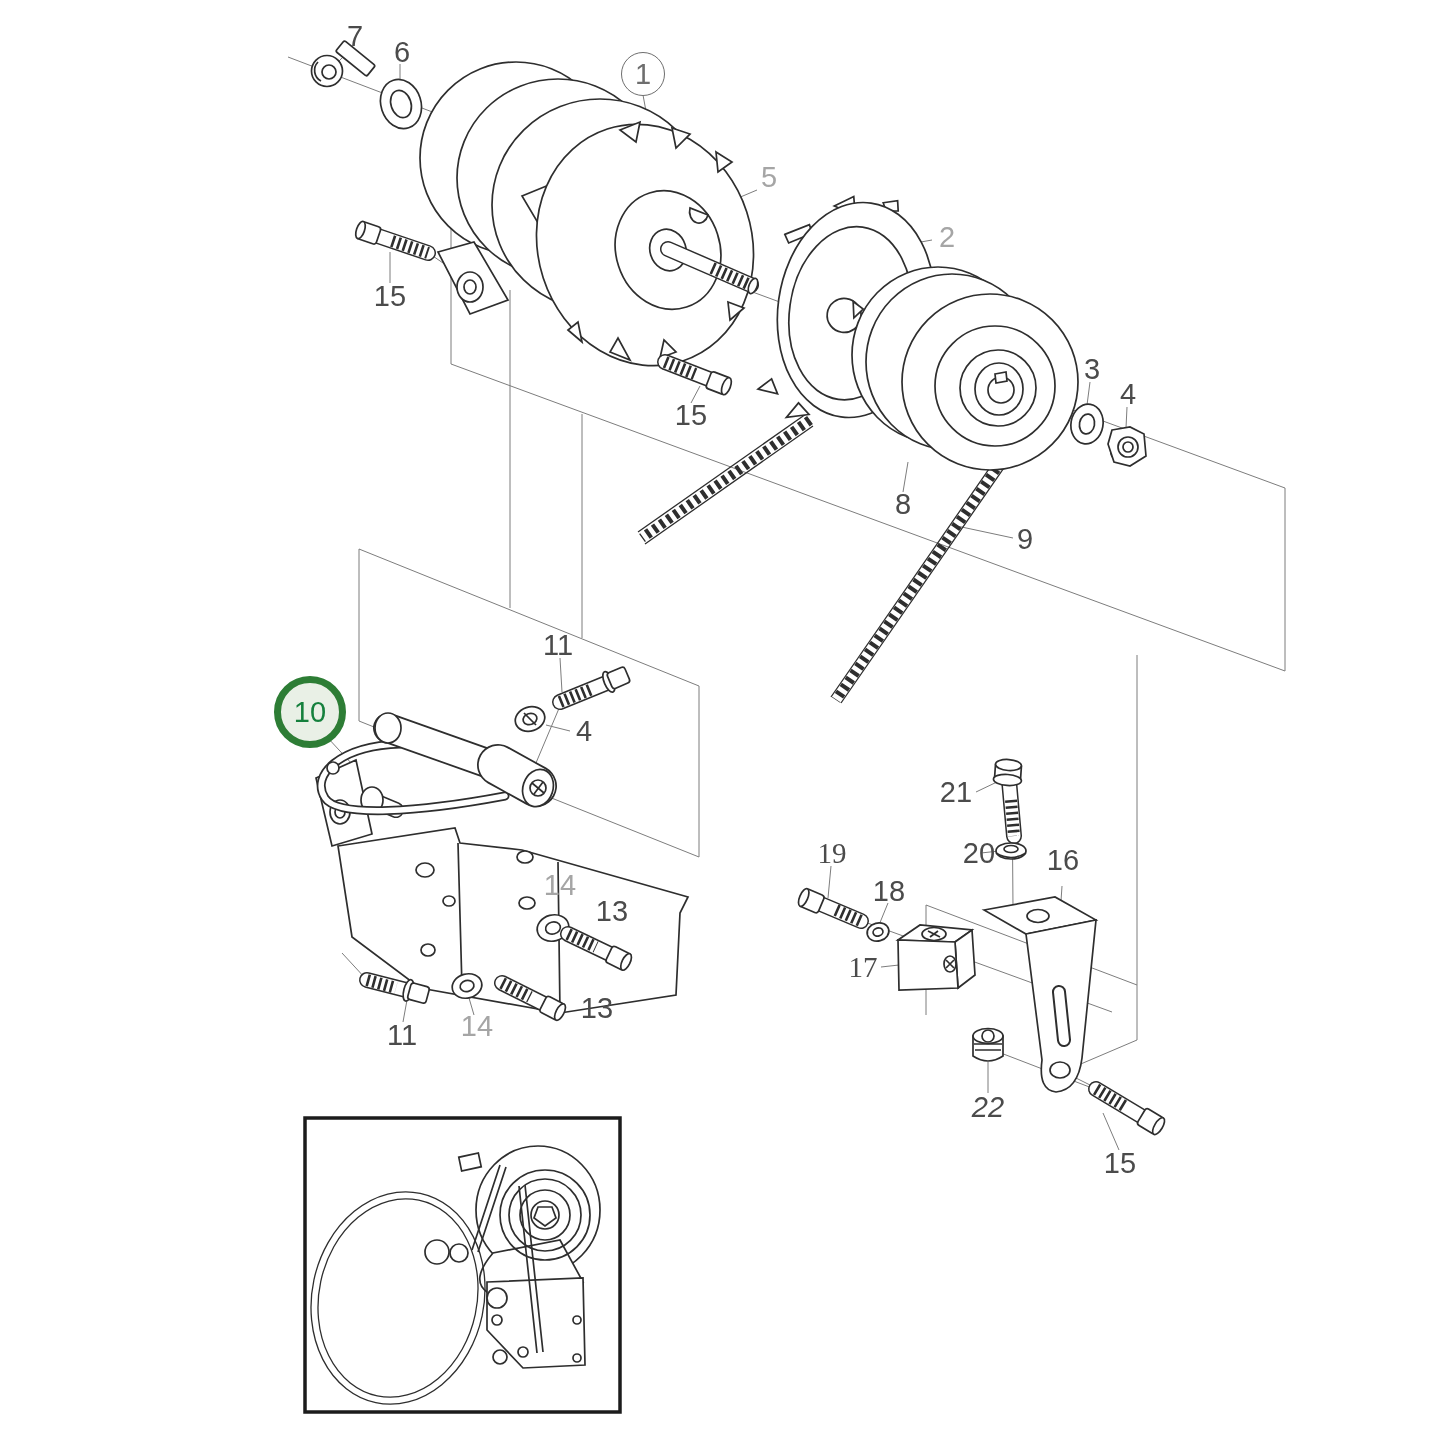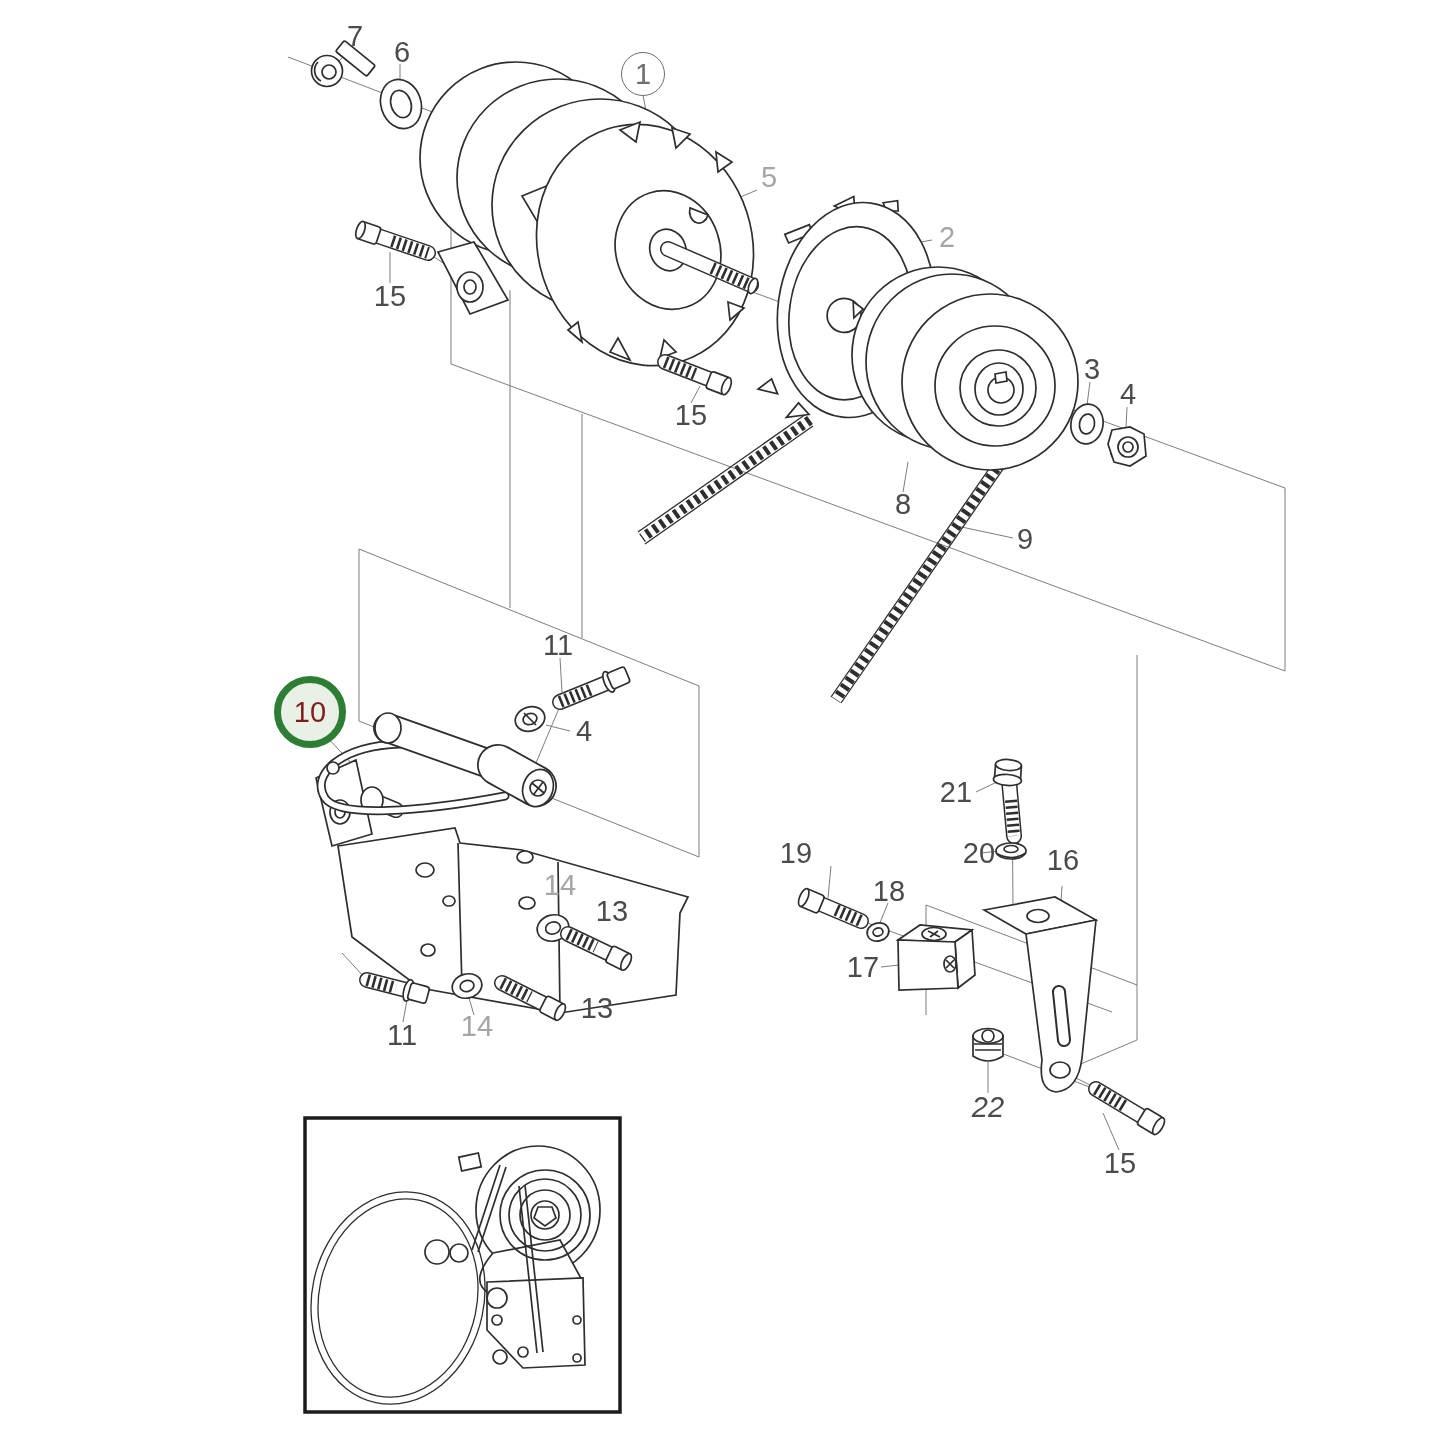--- a/index.html
+++ b/index.html
@@ -340,29 +340,29 @@
       <div class="callout circled" style="left: 643px; top: 74px;">1</div>
       <div class="callout gray" style="left: 769px; top: 177px;">5</div>
       <div class="callout gray" style="left: 947px; top: 237px;">2</div>
       <div class="callout plain" style="left: 390px; top: 296px;">15</div>
       <div class="callout plain" style="left: 1092px; top: 369px;">3</div>
       <div class="callout plain" style="left: 1128px; top: 394px;">4</div>
       <div class="callout plain" style="left: 691px; top: 415px;">15</div>
       <div class="callout plain" style="left: 903px; top: 504px;">8</div>
       <div class="callout plain" style="left: 1025px; top: 539px;">9</div>
       <div class="callout plain" style="left: 558px; top: 645px;">11</div>
-      <div class="callout highlight" style="left: 310px; top: 712px; border-color: rgb(45, 125, 53); background: rgb(233, 240, 230); color: #7f1d1d;">10</div>
+      <div class="callout highlight" style="left: 310px; top: 712px; border-color: rgb(45, 125, 53); background: rgb(233, 240, 230); color: #15803d;">10</div>
       <div class="callout plain" style="left: 584px; top: 731px;">4</div>
       <div class="callout plain" style="left: 956px; top: 792px; text-align: center;">21</div>
-      <div class="callout plain" style="left: 796px; top: 853px;">19</div>
+      <div class="callout plain" style="left: 832px; top: 853px; font-family: Liberation Serif, serif;">19</div>
       <div class="callout plain" style="left: 962px; top: 853px; margin-left: 17px;">20</div>
       <div class="callout plain" style="left: 1063px; top: 860px;">16</div>
       <div class="callout gray" style="left: 560px; top: 885px;">14</div>
       <div class="callout plain" style="left: 889px; top: 891px;">18</div>
       <div class="callout plain" style="left: 612px; top: 911px;">13</div>
-      <div class="callout plain" style="left: 863px; top: 967px;">17</div>
+      <div class="callout plain" style="left: 863px; top: 967px; font-family: Liberation Serif, serif;">17</div>
       <div class="callout plain" style="left: 597px; top: 1008px;">13</div>
       <div class="callout gray" style="left: 477px; top: 1026px;">14</div>
       <div class="callout plain" style="left: 402px; top: 1035px;">11</div>
       <div class="callout plain" style="left: 988px; top: 1107px; font-style: italic;">22</div>
       <div class="callout plain" style="left: 1120px; top: 1163px;">15</div>
     </div>
 </div>
 
 </body></html>

